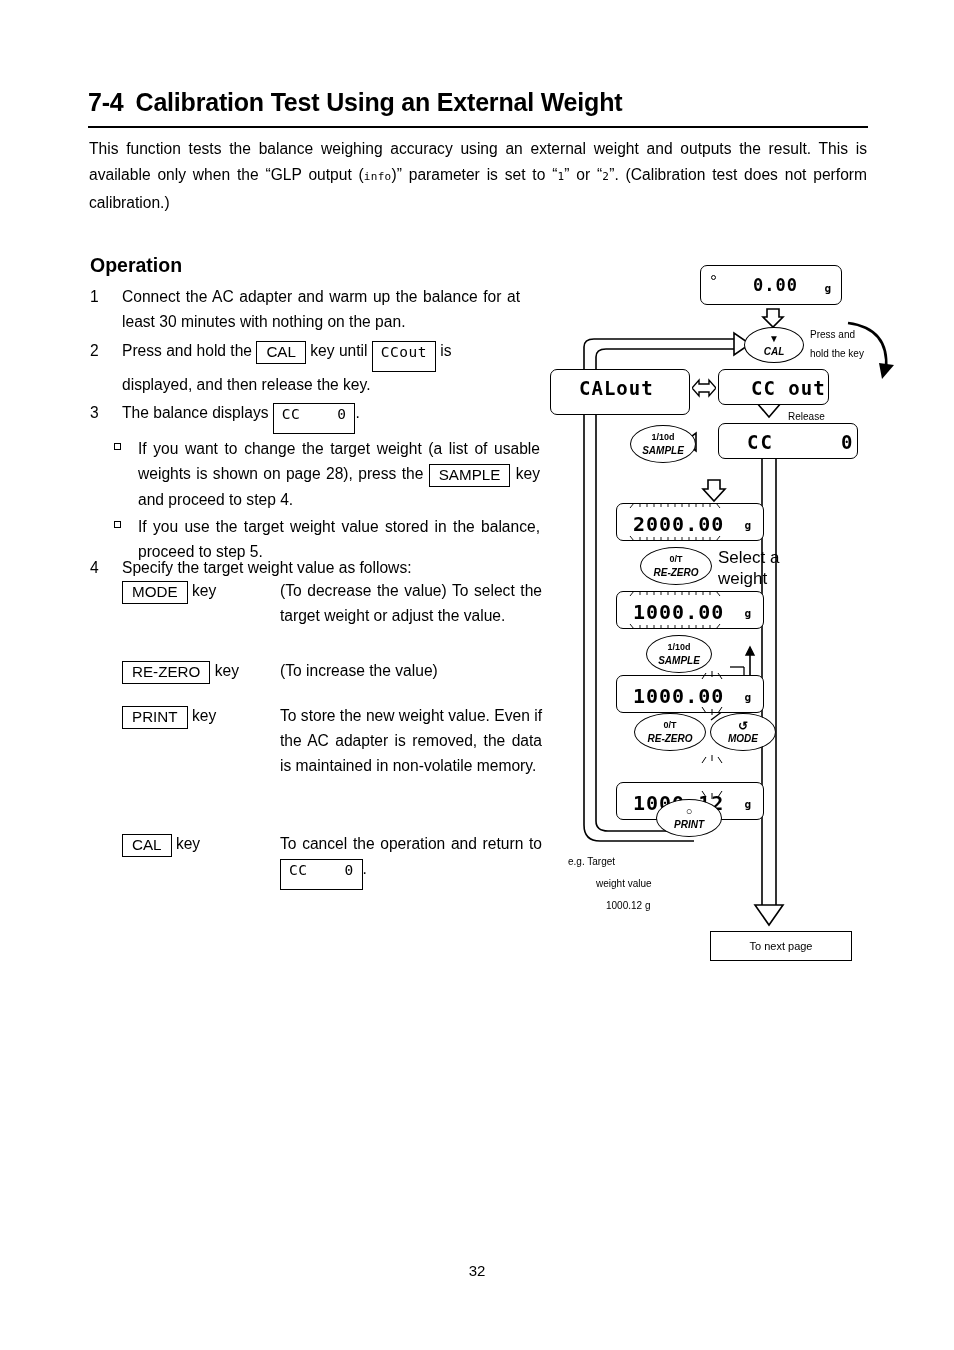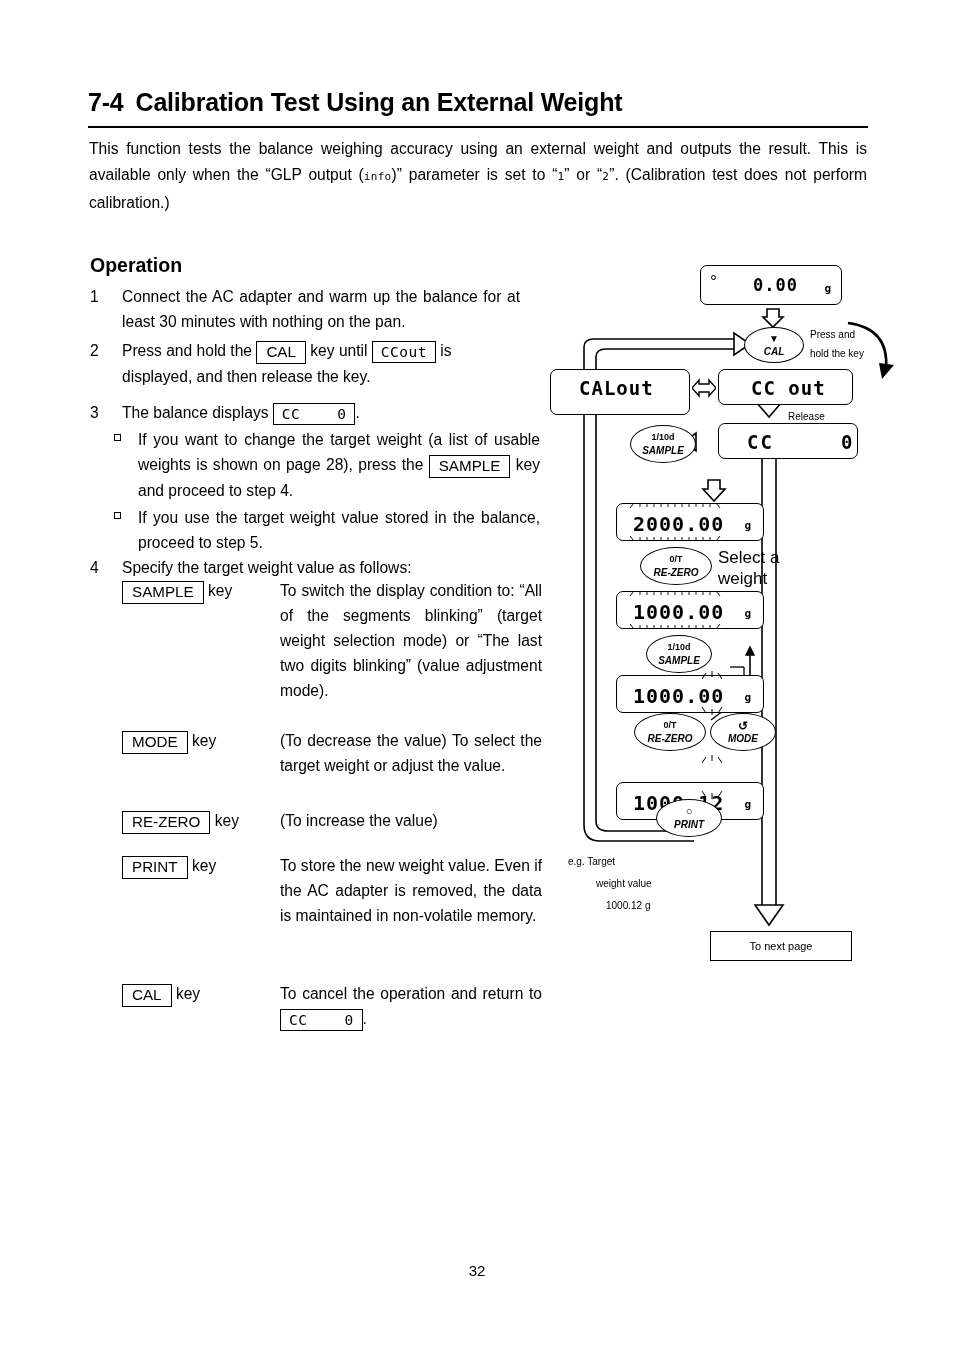--- a/index.html
+++ b/index.html
@@ -108,21 +108,21 @@
     padding: 0px 9px 1px 9px;
     line-height: 20px;
     font-size: 15.2px;
     vertical-align: -1px;
     background: #fff;
     white-space: nowrap;
   }
   .segbox {
     display: inline-block;
     border: 1.4px solid #000;
-    padding: 1px 8px 1px 8px;
+    padding: 1px 8px 10px 8px;
     line-height: 18px;
     font-size: 14.5px;
     vertical-align: -1px;
     background: #fff;
     white-space: pre;
     font-family: "DejaVu Sans Mono", monospace;
     letter-spacing: 0.5px;
   }
   
   .seg {
@@ -323,27 +323,20 @@
     </div>
   </div>
 
   <div class="step" style="left:90px; top:555px; width:450px;">
     <span class="idx">4</span>
     <div class="body">Specify the target weight value as follows:</div>
   </div>
 
   <div id="step4-table">
 
-    <div class="ktrow" style="height:150px;">
-      <div class="kt-key">
-        <span class="keybox">SAMPLE</span>
-        <span>key</span>
-      </div>
-      <div class="kt-desc">To switch the display condition to: “All of the segments blinking” (target weight selection mode) or “The last two digits blinking” (value adjustment mode).</div>
-    </div>
 
     <div class="ktrow" style="height:80px;">
       <div class="kt-key">
         <span class="keybox">MODE</span>
         <span>key</span>
       </div>
       <div class="kt-desc">(To decrease the value) To select the target weight or adjust the value.</div>
     </div>
 
     <div class="ktrow" style="height:45px;">
@@ -435,21 +428,21 @@
     </div>
 
     <div class="lcd" style="left:2px; top:104px; width:140px; height:46px;">
       <span class="lcd-val seg" style="left:28px; top:7px; font-size:19px;">CALout</span>
     </div>
 
     <svg style="position:absolute; left:144px; top:112px; width:24px; height:22px;" viewBox="0 0 24 22">
       <polygon points="0,11 7,3 7,7 17,7 17,3 24,11 17,19 17,15 7,15 7,19" fill="#fff" stroke="#000" stroke-width="1.4"></polygon>
     </svg>
 
-    <div class="lcd" style="left:170px; top:104px; width:135px; height:36px;text-align:center;">
+    <div class="lcd" style="left:170px; top:104px; width:111px; height:36px;text-align:center;">
       <span class="lcd-val seg" style="left:32px; top:7px; font-size:19px;">CC out</span>
     </div>
 
     <div class="fc-label" style="left:240px; top:142px;">
       <div>Release</div>
       <div>the key</div>
     </div>
 
     <div class="lcd" style="left:170px; top:158px; width:140px; height:36px;">
       <span class="lcd-val seg" style="left:28px; top:7px; font-size:19px; letter-spacing:2px;">CC     0</span>

